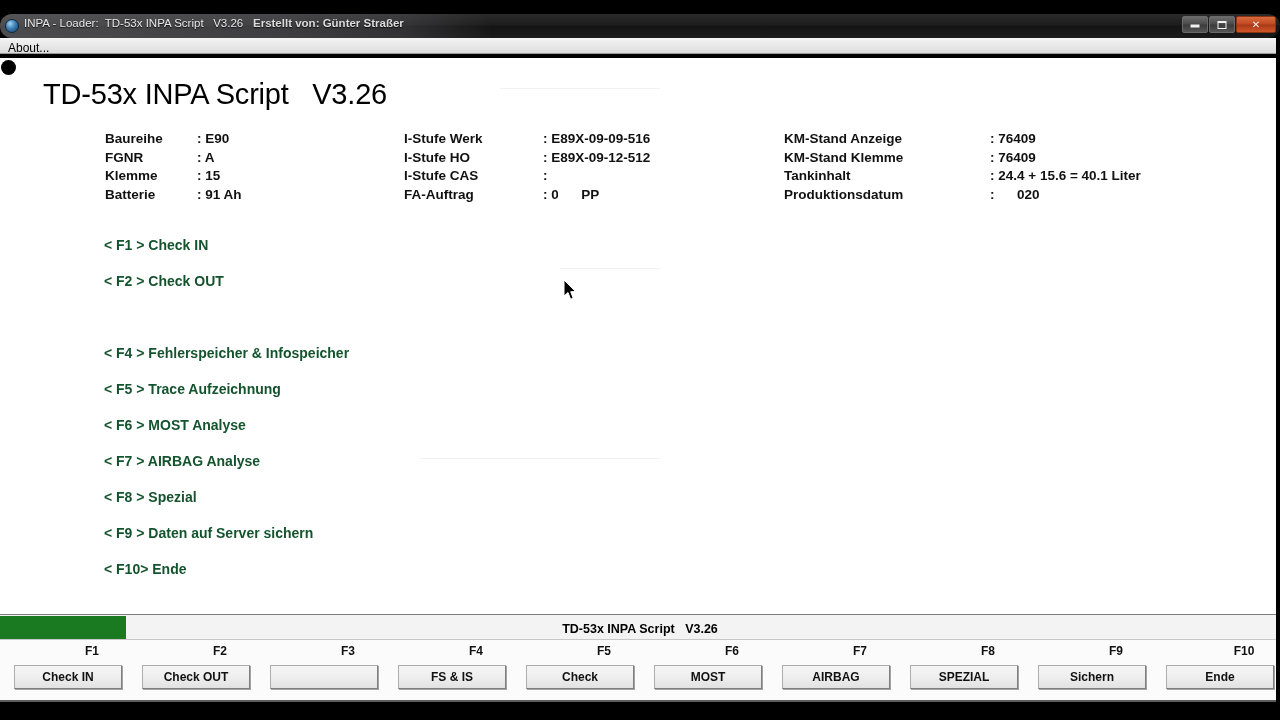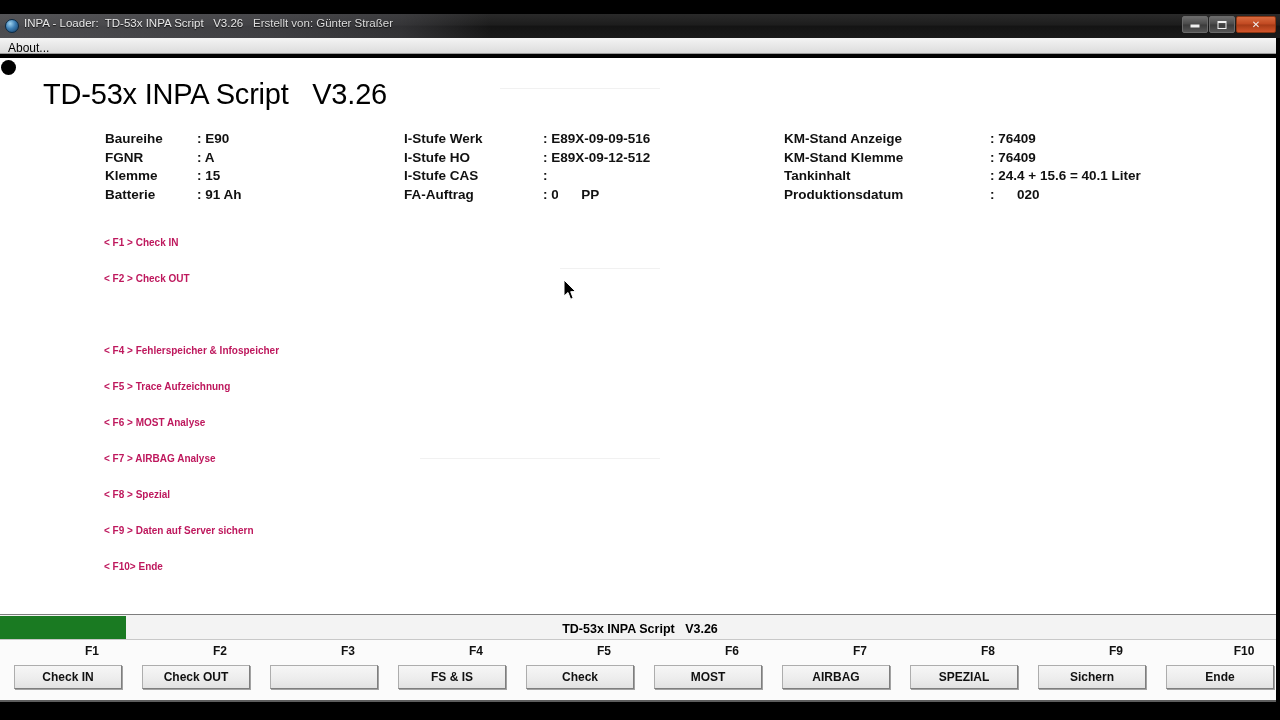--- a/index.html
+++ b/index.html
@@ -26,20 +26,21 @@
 
   
   #title-bar {
     position: absolute;
     left: 0; top: 14px;
     width: 1280px;
     height: 24px;
     background: linear-gradient(to bottom,
                 #2a2a2a 0%, #1d1d1d 45%, #141414 52%, #1a1a1a 100%);
     overflow: hidden;
+    border-radius: 12px;
   }
   #title-bar-glow {
     position: absolute;
     left: 0; top: 0;
     width: 490px;
     height: 24px;
     background: linear-gradient(to right,
                 rgba(120,120,125,0.55) 0%,
                 rgba(105,105,112,0.48) 55%,
                 rgba(90,90,96,0.40) 82%,
@@ -62,20 +63,21 @@
     white-space: pre;
     text-shadow: 0 1px 1px rgba(0,0,0,0.8);
   }
   #title-author {
     position: absolute;
     left: 253px; top: 3px;
     font-size: 11.5px;
     color: #dcdcdc;
     white-space: pre;
     text-shadow: 0 1px 1px rgba(0,0,0,0.8);
+    font-weight: bold;
   }
 
   
   #window-controls {
     position: absolute;
     right: 4px; top: 2px;
     display: flex;
     gap: 1px;
   }
   .win-btn {
@@ -192,23 +194,23 @@
     z-index: 3;
   }
 
   
   #fkey-list {
     position: absolute;
     left: 104px;
     top: 179px;
   }
   .fkey-line {
-    font-size: 10px;
-    font-weight: bold;
-    color: #be185d;
+    font-size: 14px;
+    font-weight: bold;
+    color: #14532d;
     white-space: pre;
     position: absolute;
     left: 0;
   }
 
   
   .artifact {
     position: absolute;
     background: #f1f1f1;
     height: 1px;

